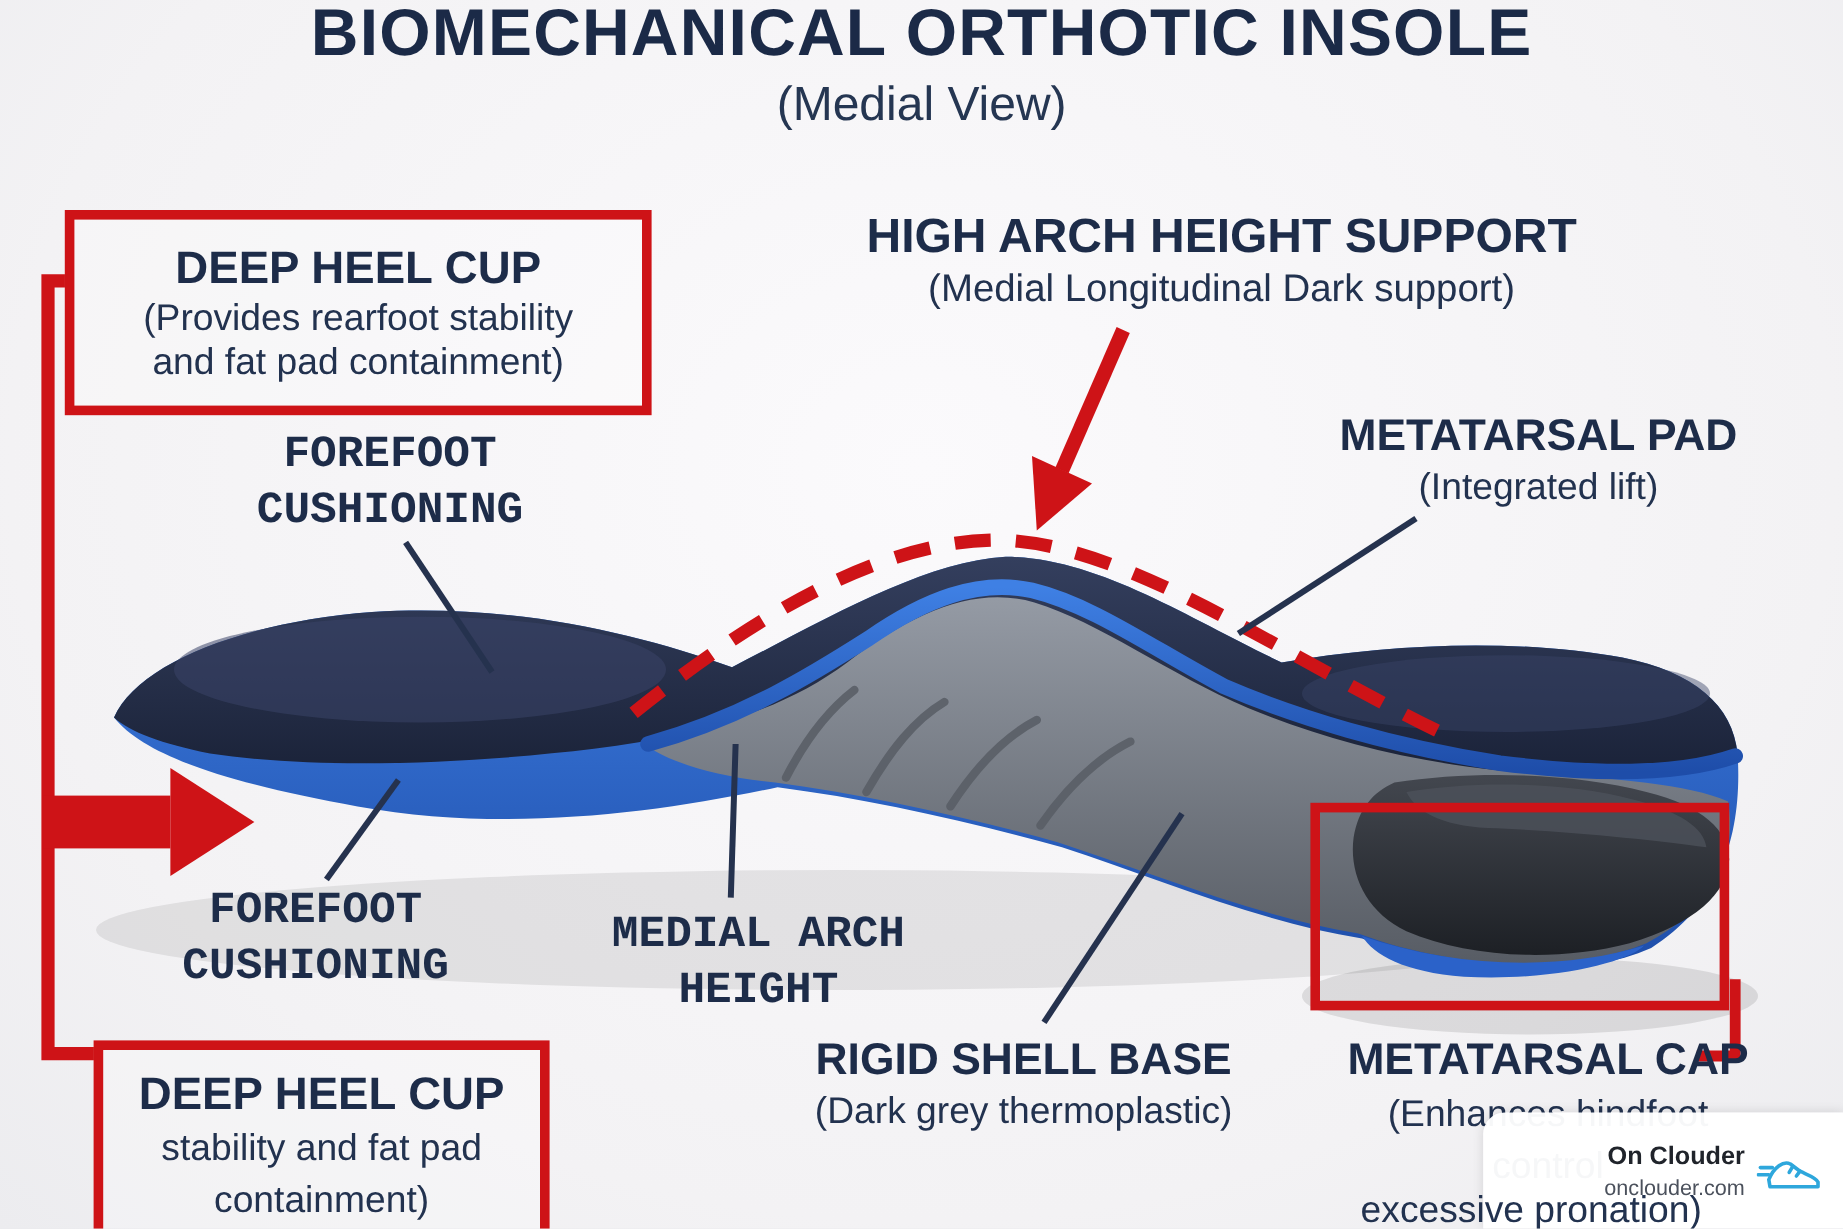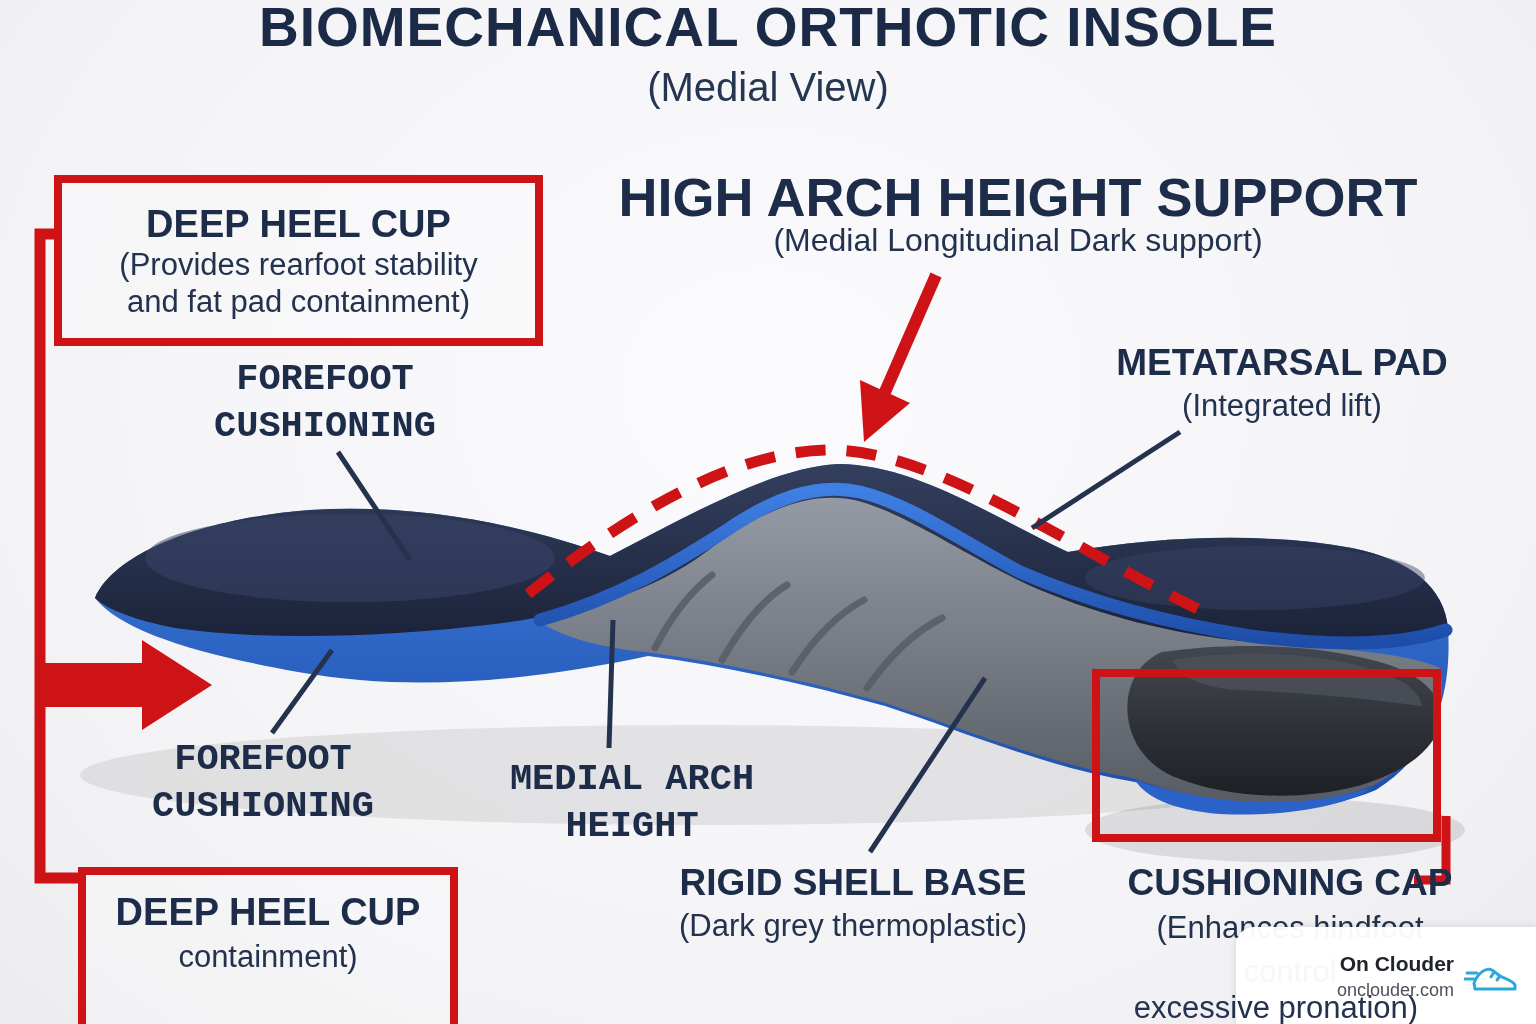--- a/index.html
+++ b/index.html
@@ -13,21 +13,21 @@
   .ctr{transform:translateX(-50%);text-align:center;}
   .page-title{
     top:-4px;left:50%;font-size:55px;font-weight:800;letter-spacing:1px;
     white-space:nowrap;color:#1b2a47;line-height:62px;
   }
   .page-subtitle{
     top:62px;left:50%;font-size:40px;font-weight:500;color:#253652;
     white-space:nowrap;line-height:50px;
   }
   .co-title{font-size:37px;font-weight:800;color:#1d2c49;line-height:46px;white-space:nowrap;}
-  .co-title.big{font-size:54px;}
+  .co-title.big{font-size:40px;}
   .co-desc{font-size:31px;font-weight:500;color:#22324f;line-height:40px;white-space:nowrap;}
   .co-desc.big{font-size:32px;}
   .two-line{line-height:47px;font-family:Liberation Mono, monospace;}
   .red-box{border:8px solid #ce1317;box-sizing:border-box;margin-top:24px;}
   #box-heel-top{
     left:54px;top:151px;width:489px;height:171px;
     display:flex;flex-direction:column;align-items:center;justify-content:center;
     background:rgba(255,255,255,0.25);
   }
   #box-heel-top .co-title{font-size:38px;line-height:44px;}
@@ -226,30 +226,31 @@
     <div class="co-title two-line">MEDIAL ARCH</div>
     <div class="co-title two-line">HEIGHT</div>
   </div>
 
   <div class="abs ctr" style="left:853px;top:860px;">
     <div class="co-title">RIGID SHELL BASE</div>
     <div class="co-desc">(Dark grey thermoplastic)</div>
   </div>
 
   <div class="abs ctr z-low" style="left:1290px;top:860px;">
-    <div class="co-title">CUSHIONING CAP</div>
+    <div class="co-title">METATARSAL CAP</div>
     <div class="co-desc" style="line-height:44px;">(Enhances hindfoot</div>
     <div class="co-desc" style="line-height:44px;">control</div>
   </div>
   <div class="abs ctr co-desc z-top" style="left:1276px;top:988px;line-height:40px;">excessive pronation)</div>
 
   <div class="abs red-box" id="rect-stabilizer"></div>
 
   <div class="abs red-box" id="box-heel-bottom">
     <div class="co-title">DEEP HEEL CUP</div>
+    <div class="co-desc">stability and fat pad</div>
     <div class="co-desc">containment)</div>
   </div>
 
   <div class="abs watermark">
     <div class="wm-text">
       <div class="wm-name">On Clouder</div>
       <div class="wm-url">onclouder.com</div>
     </div>
     <svg width="56" height="50" viewBox="0 0 56 50">
       <g fill="none" stroke="#2ea7dc" stroke-width="3" stroke-linecap="round" stroke-linejoin="round">

